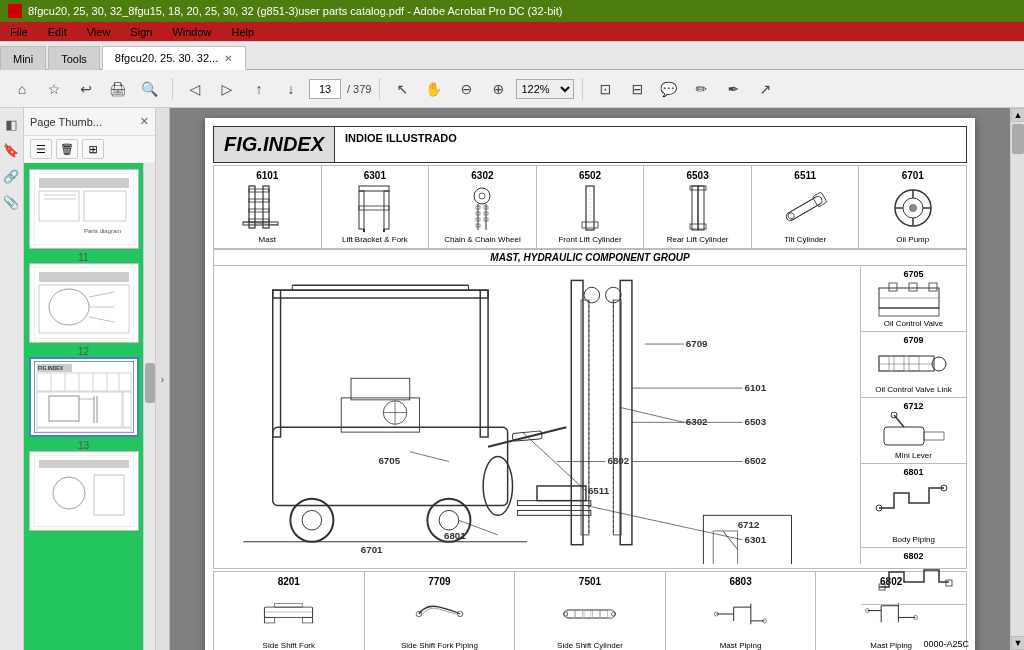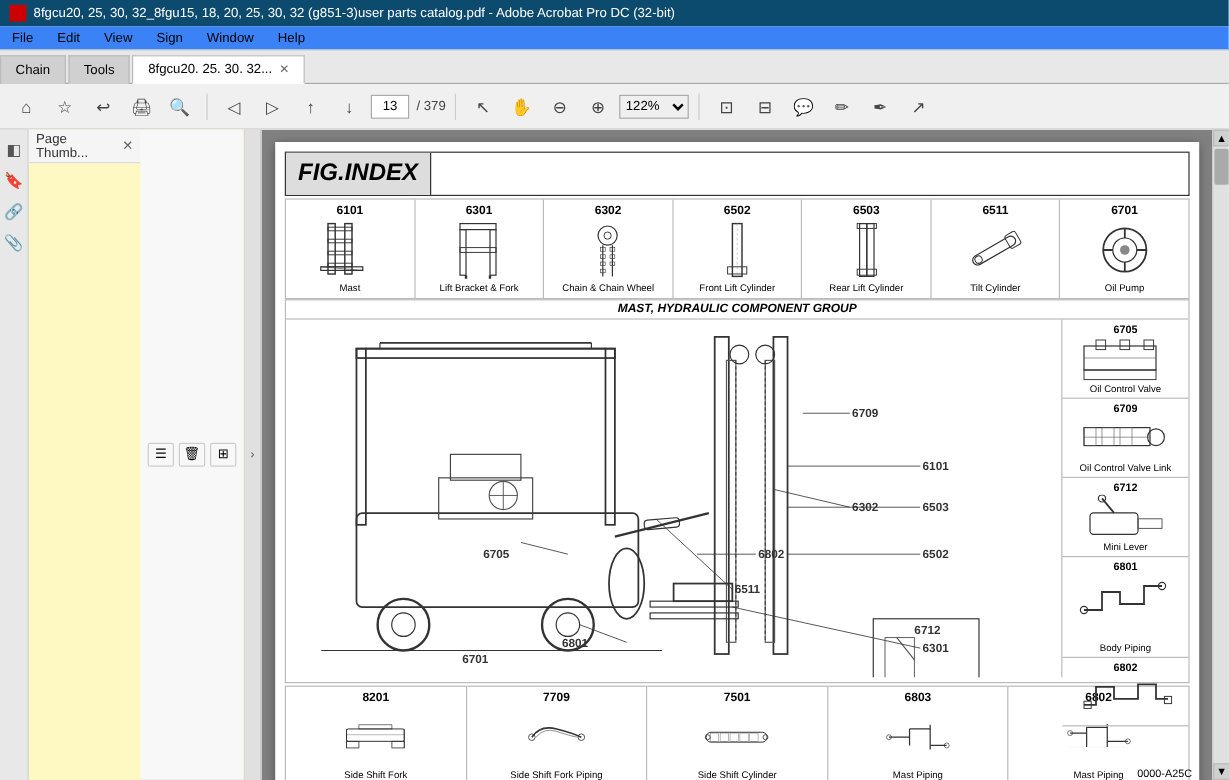--- a/index.html
+++ b/index.html
@@ -1,34 +1,34 @@
 <!DOCTYPE html>
 <html><head>
   <meta charset="utf-8">
   <style>
     * { margin: 0; padding: 0; box-sizing: border-box; }
     body { width: 1024px; height: 650px; overflow: hidden; font-family: Arial, sans-serif; font-size: 11px; background: #f0f0f0; }
 
     
     #title-bar {
-      background: #0c4a6e;
+      background: #4d7c0f;
       color: white;
       height: 22px;
       display: flex;
       align-items: center;
       padding: 0 8px;
       font-size: 11px;
     }
     #title-bar .app-icon {
       width: 14px; height: 14px; background: #c00; margin-right: 6px; display: inline-block;
     }
 
     
     #menu-bar {
-      background: #3b82f6;
+      background: #b91c1c;
       height: 20px;
       display: flex;
       align-items: center;
       padding: 0 6px;
       border-bottom: 1px solid #ccc;
       font-size: 11px;
       gap: 12px;
     }
     #menu-bar span { cursor: default; padding: 2px 4px; }
 
@@ -118,25 +118,25 @@
     }
     .side-icon {
       width: 20px; height: 20px;
       display: flex; align-items: center; justify-content: center;
       font-size: 13px; color: #555; cursor: pointer;
       border-radius: 2px;
     }
 
     
     #thumb-panel {
-      width: 180px;
-      background: #fef9c3;
+      width: 132px;
+      background: #22c55e;
       border-right: 1px solid #ccc;
       display: flex;
-      flex-direction: row;
+      flex-direction: column;
     }
     #thumb-header {
       display: flex;
       align-items: center;
       justify-content: space-between;
       padding: 4px 6px;
       border-bottom: 1px solid #ddd;
       background: #f5f5f5;
       height: 28px;
     }
@@ -153,21 +153,21 @@
       background: none; border: 1px solid #ccc;
       cursor: pointer; display: flex; align-items: center; justify-content: center;
       font-size: 11px; border-radius: 2px;
     }
     #thumb-list {
       flex: 1;
       overflow-y: auto;
       padding: 6px;
       display: flex;
       flex-direction: column;
-      gap: 24px;
+      gap: 0;
     }
     .thumb-item {
       display: flex;
       flex-direction: column;
       align-items: center;
       gap: 3px;
       cursor: pointer;
     }
     .thumb-img {
       width: 110px;
@@ -375,21 +375,21 @@
   <span>File</span>
   <span>Edit</span>
   <span>View</span>
   <span>Sign</span>
   <span>Window</span>
   <span>Help</span>
 </div>
 
 <div id="tab-bar">
   <div class="tab">
-    <span>Chain</span>
+    <span>Mini</span>
   </div>
   <div class="tab">
     <span>Tools</span>
   </div>
   <div class="tab active">
     <span>8fgcu20. 25. 30. 32...</span>
     <span class="close-btn">✕</span>
   </div>
 </div>
 
@@ -531,20 +531,21 @@
   </div>
 
   <div id="collapse-arrow">›</div>
 
   <div id="pdf-view">
     <div id="pdf-page">
 
       <div class="fig-index-header">
         <div class="fig-index-title">FIG.INDEX</div>
         <div class="fig-index-right">
+          <div>INDIOE ILLUSTRADO</div>
         </div>
       </div>
 
       <div class="parts-row" style="border: 1px solid #bbb;">
 
         <div class="parts-cell" style="flex:1;">
           <div class="part-num">6101</div>
           <div class="part-img">
             <svg width="52" height="48" viewBox="0 0 52 48">
 

